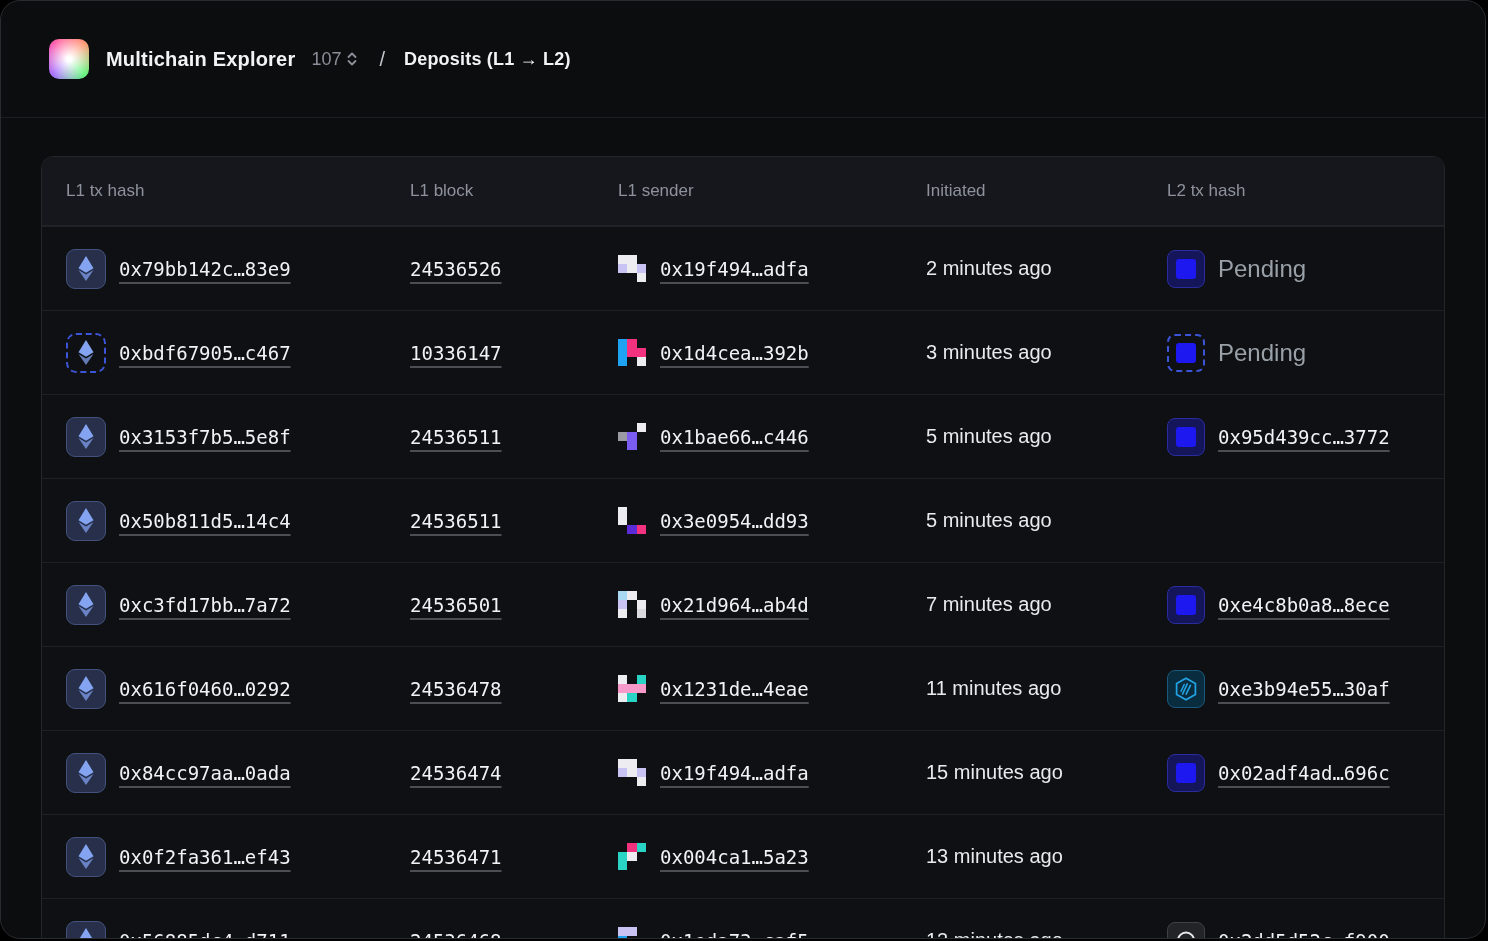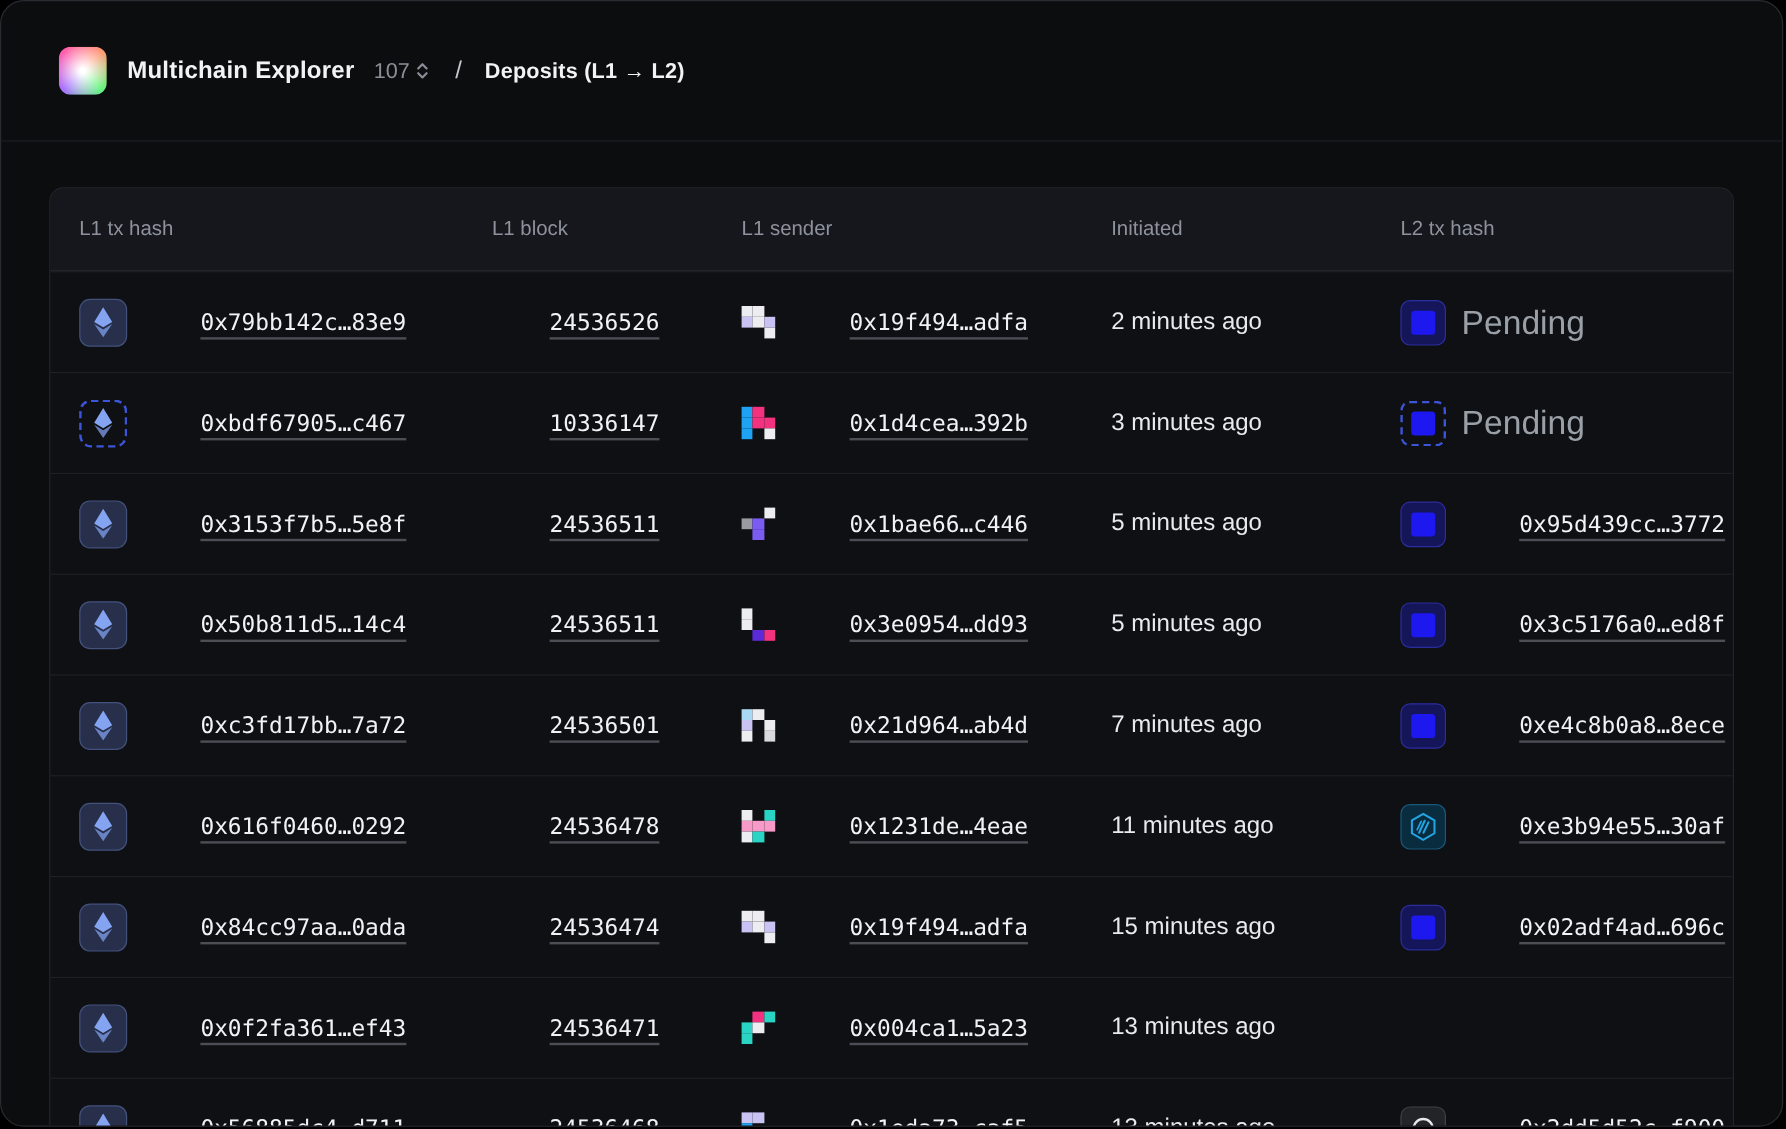--- a/index.html
+++ b/index.html
@@ -21,23 +21,23 @@
   
   .card{margin:38px 40px 0 40px;background:#0f1013;border:1px solid #242529;border-radius:12px;overflow:hidden;}
   .thead,.tr{display:grid;grid-template-columns:344px 208px 308px 241px 1fr;align-items:center;padding-left:24px;}
   .thead{height:68px;background:#16171c;border-bottom:1px solid #23242a;}
   .th{font-size:17px;color:#8d929c;}
   .tr{height:83px;border-top:1px solid #1e2025;}
   .tr:first-child{border-top:none;}
   .td{display:flex;align-items:center;}
 
   .mono,.hash{font-family:"DejaVu Sans Mono","Liberation Mono",monospace;}
-  a.hash{font-size:19px;color:#f1f2f4;text-decoration:underline;text-decoration-color:#4b4e55;text-decoration-thickness:1.5px;text-underline-offset:6px;cursor:pointer;margin-left:48px;}
+  a.hash{font-size:19px;color:#f1f2f4;text-decoration:underline;text-decoration-color:#4b4e55;text-decoration-thickness:1.5px;text-underline-offset:6px;cursor:pointer;}
   .time{font-size:20px;color:#e8eaed;}
-  .status-text{font-size:28px;color:#9aa0a8;}
+  .status-text{font-size:24px;color:#9aa0a8;}
 
   
   .ethbox{width:40px;height:40px;border-radius:9px;background:#272f4b;border:1px solid #43527d;
     display:flex;align-items:center;justify-content:center;margin-right:13px;flex:none;box-sizing:border-box;}
   .ethbox.dashed{background:transparent;border:2px dashed #3c55d8;border-radius:10px;}
 
   
   .identicon{width:28px;height:28px;margin-right:14px;flex:none;display:grid;
     grid-template-columns:repeat(3,1fr);grid-template-rows:repeat(3,1fr);}
   .identicon i{display:block;}
@@ -219,26 +219,20 @@
             <i></i>
             <i></i>
             <i style="background: rgb(91, 43, 216);"></i>
             <i style="background: rgb(242, 49, 127);"></i>
           </span>
           <a class="hash">0x3e0954…dd93</a>
         </div>
       <div class="td">
           <span class="time">5 minutes ago</span>
         </div>
-      <div class="td">
-          <span class="l2box blue">
-            <span class="bluesq"></span>
-          </span>
-          <a class="hash">0x3c5176a0…ed8f</a>
-        </div>
     </div>
 
     <div class="tr">
       <div class="td">
           <span class="ethbox">
             <svg width="16" height="25" viewBox="0 0 16 25" fill="none">
               <path d="M8 0 L15.5 12.3 L8 16.8 L0.5 12.3 Z" fill="#84a4f2"></path>
               <path d="M8 18.5 L15.5 14 L8 25 L0.5 14 Z" fill="#84a4f2" opacity="0.72"></path>
             </svg>
           </span>

